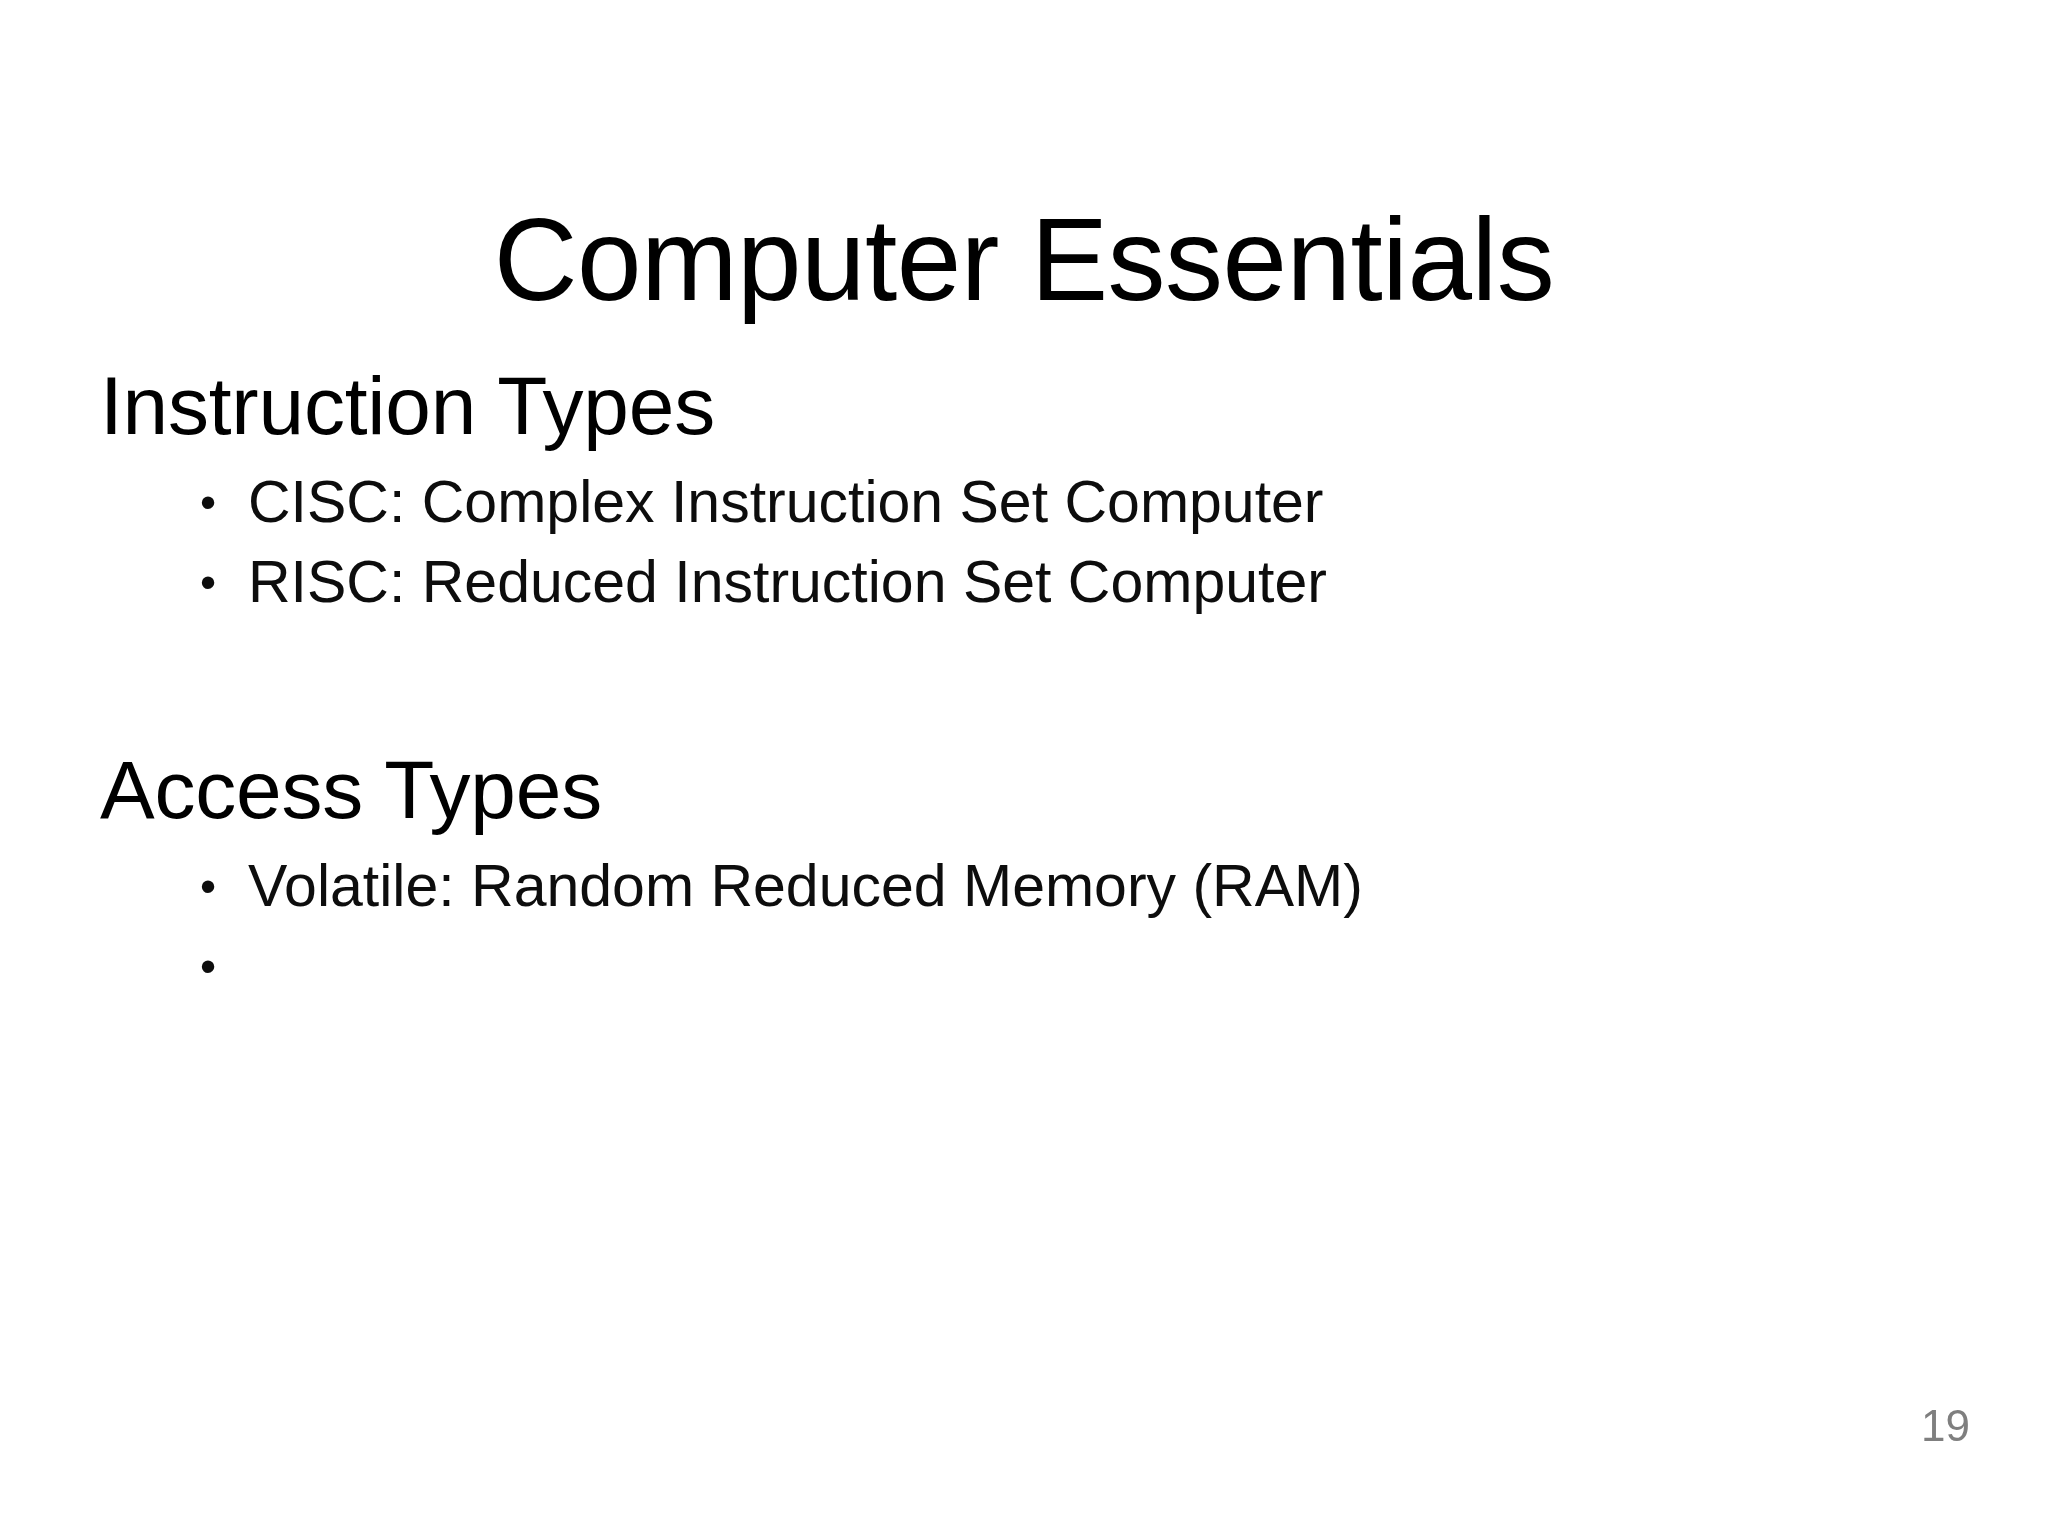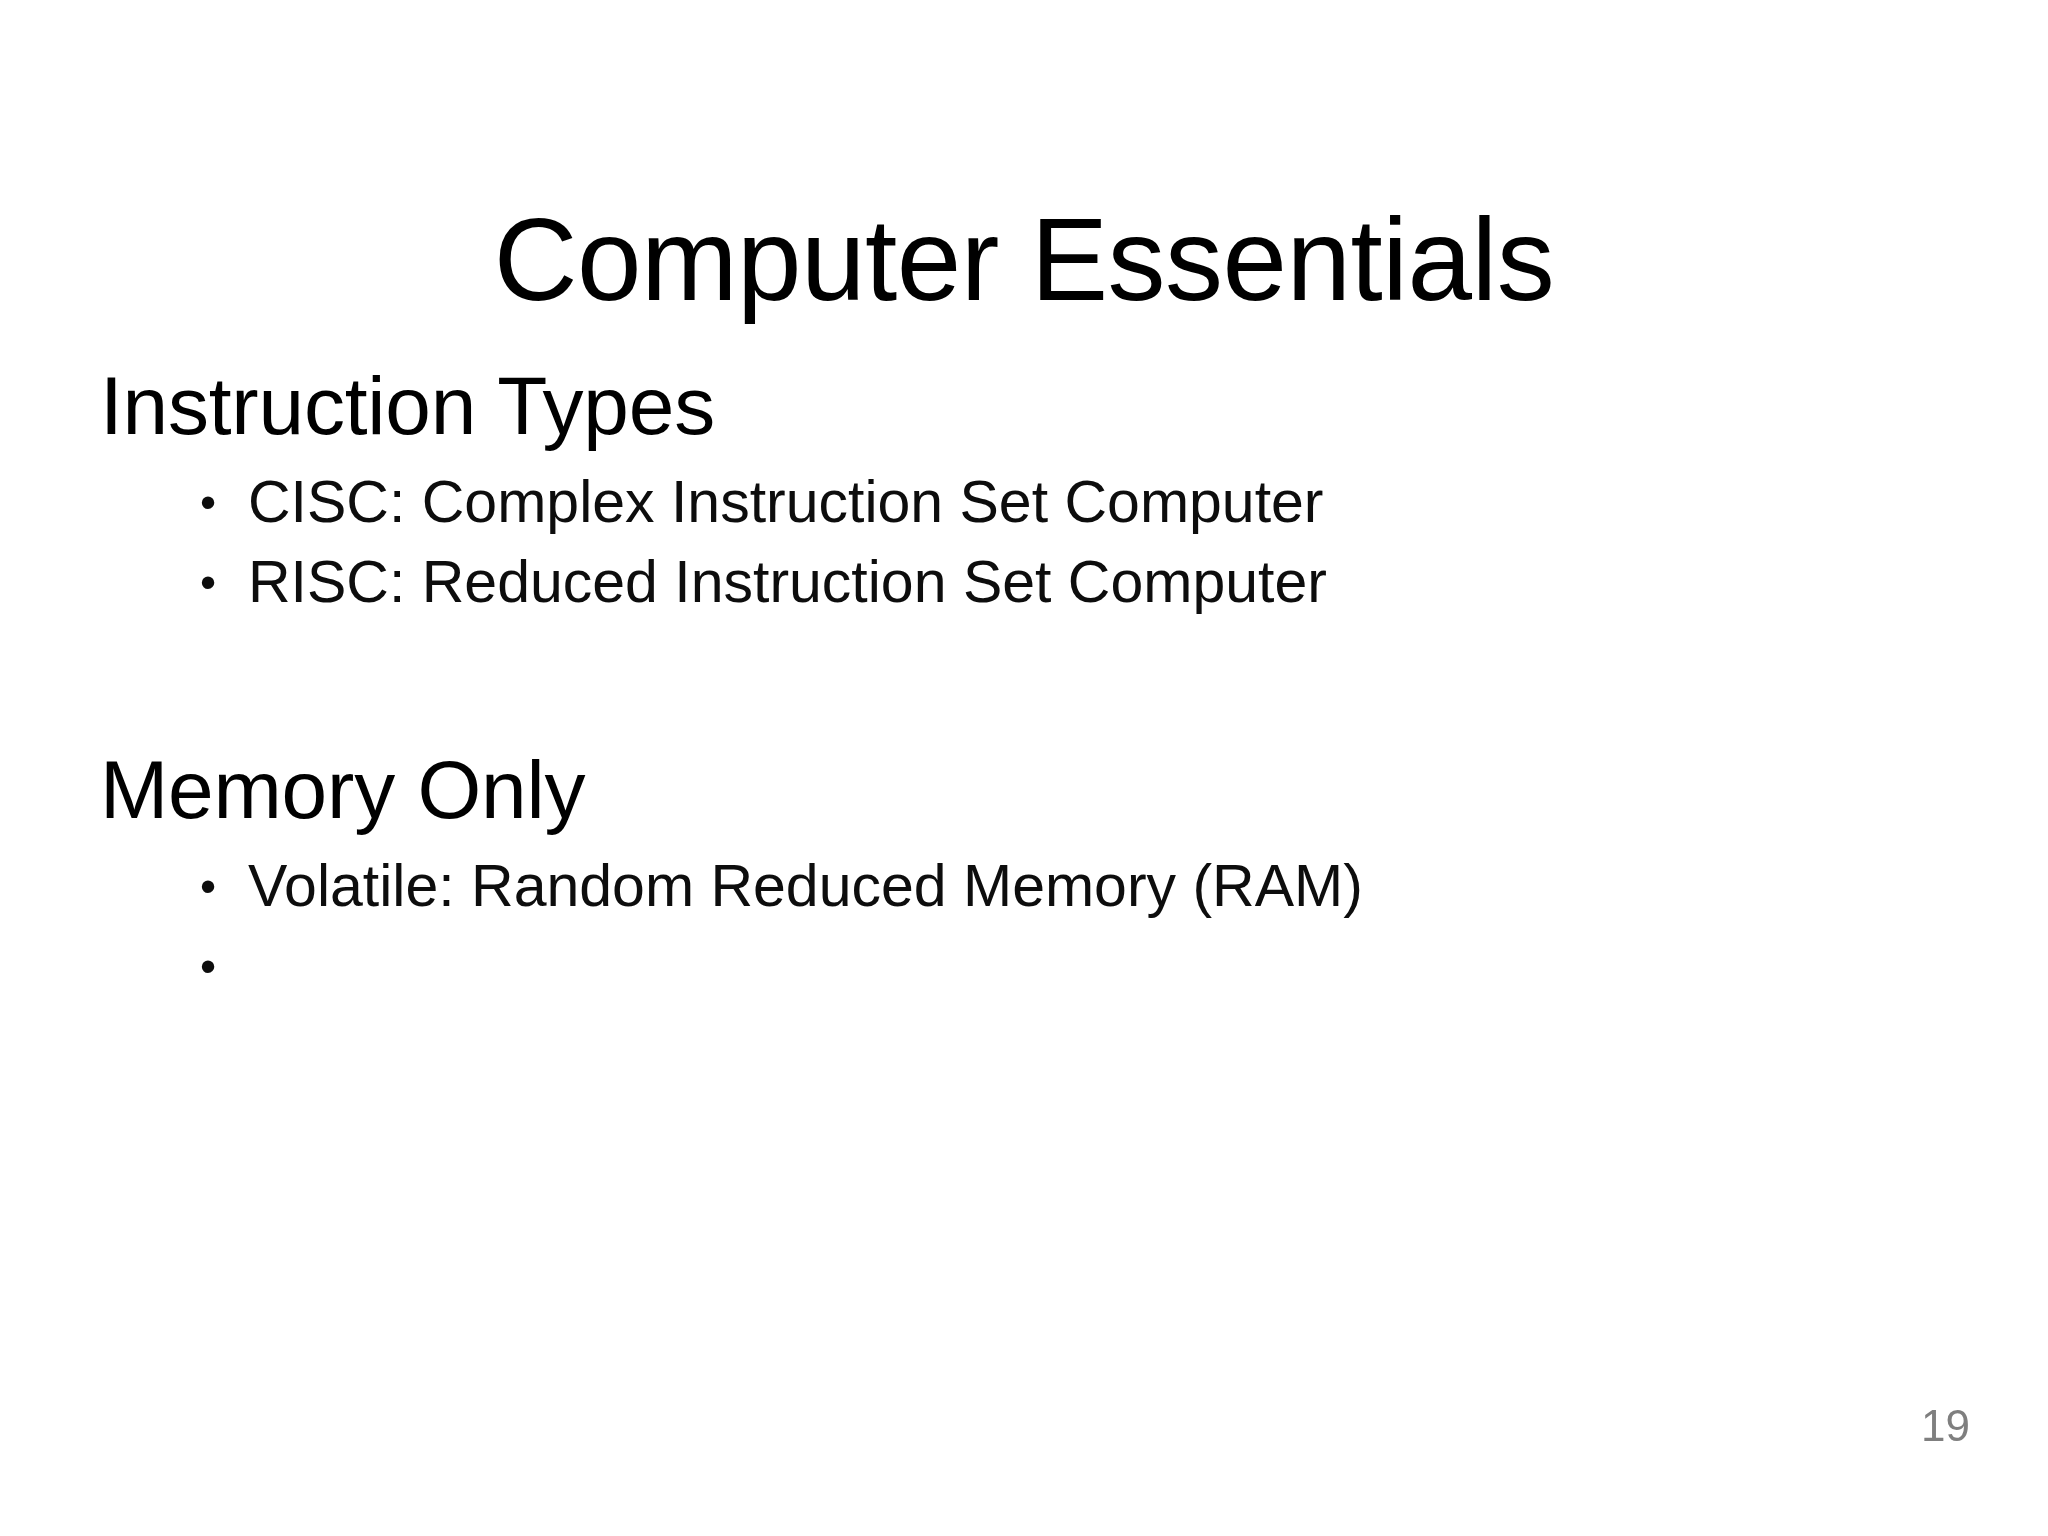--- a/index.html
+++ b/index.html
@@ -128,21 +128,21 @@
           <span class="bullet-text">CISC: Complex Instruction Set Computer</span>
         </li>
         <li class="bullet-item">
           <span class="bullet-marker">•</span>
           <span class="bullet-text">RISC: Reduced Instruction Set Computer</span>
         </li>
       </ul>
     </div>
 
     <div class="section">
-      <h2 class="section-heading">Memory Only</h2>
+      <h2 class="section-heading">Access Types</h2>
       <ul class="bullet-list">
         <li class="bullet-item">
           <span class="bullet-marker">•</span>
           <span class="bullet-text">Volatile: Random Reduced Memory (RAM)</span>
         </li>
         <li class="bullet-item">
           <span class="bullet-marker">•</span>
         </li>
       </ul>
     </div>

